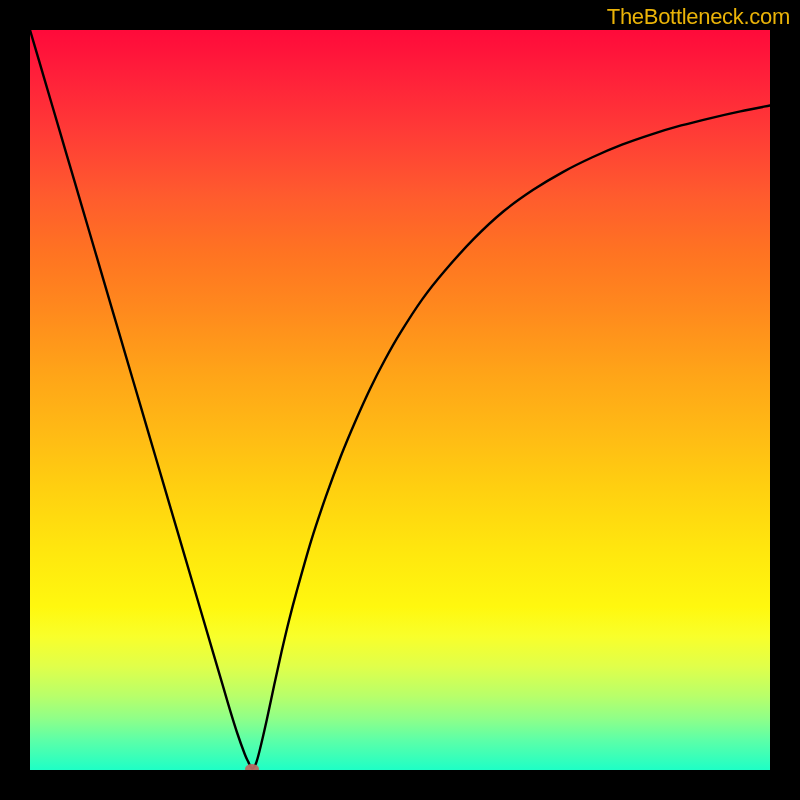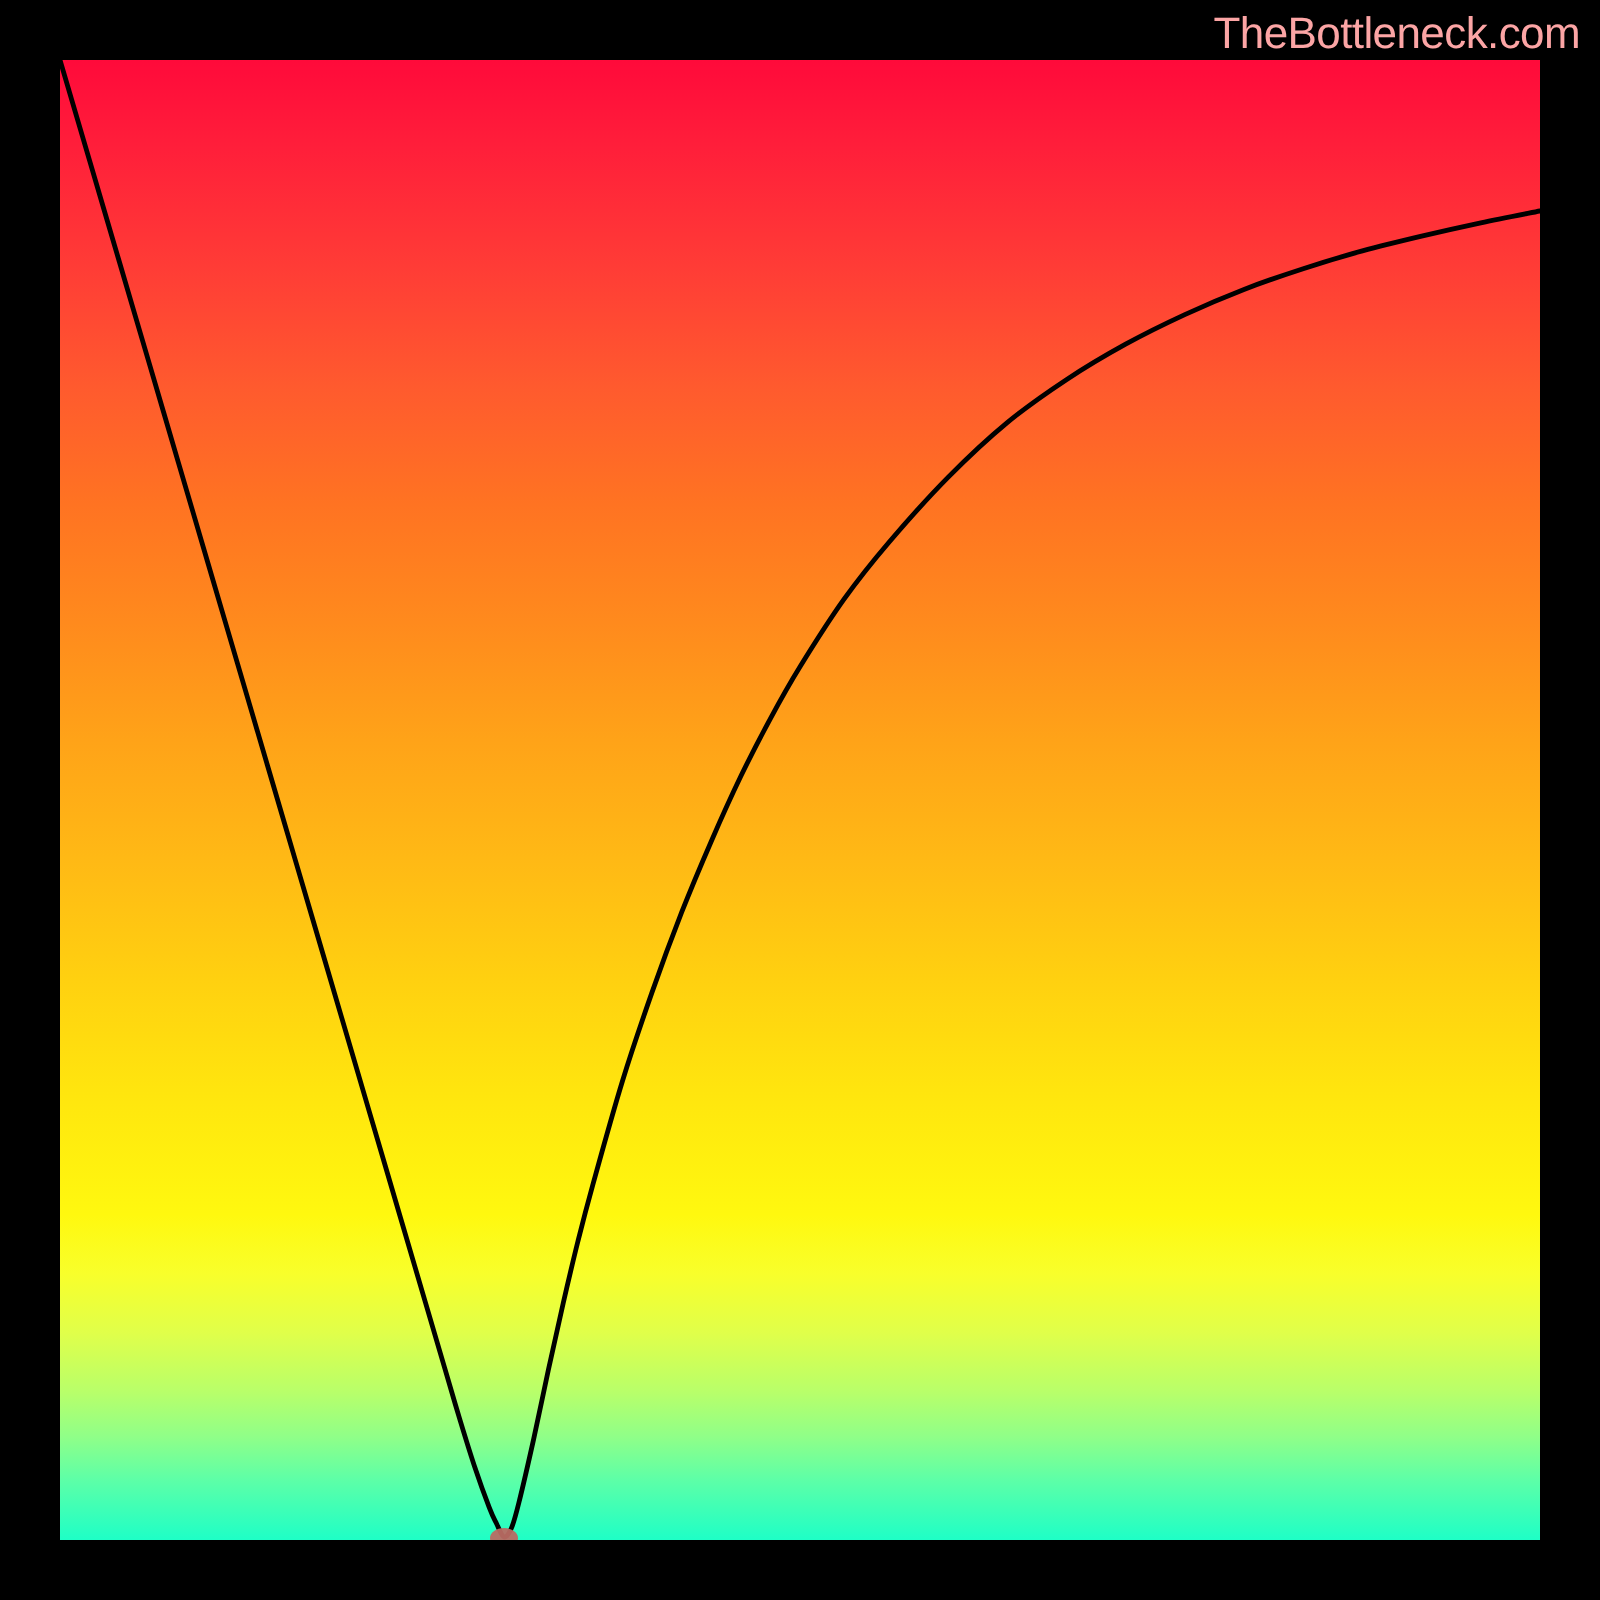--- a/index.html
+++ b/index.html
@@ -15,21 +15,21 @@
     width: 800px;
     height: 800px;
     background: #000000;
   }
   .watermark {
     position: absolute;
     top: 4px;
     right: 10px;
     font-family: Arial, Helvetica, sans-serif;
     font-size: 22px;
-    color: #fca5a5;
+    color: #eab308;
     z-index: 10;
     letter-spacing: -0.3px;
   }
   .plot-area {
     position: absolute;
     left: 30px;
     top: 30px;
     width: 740px;
     height: 740px;
     overflow: hidden;

